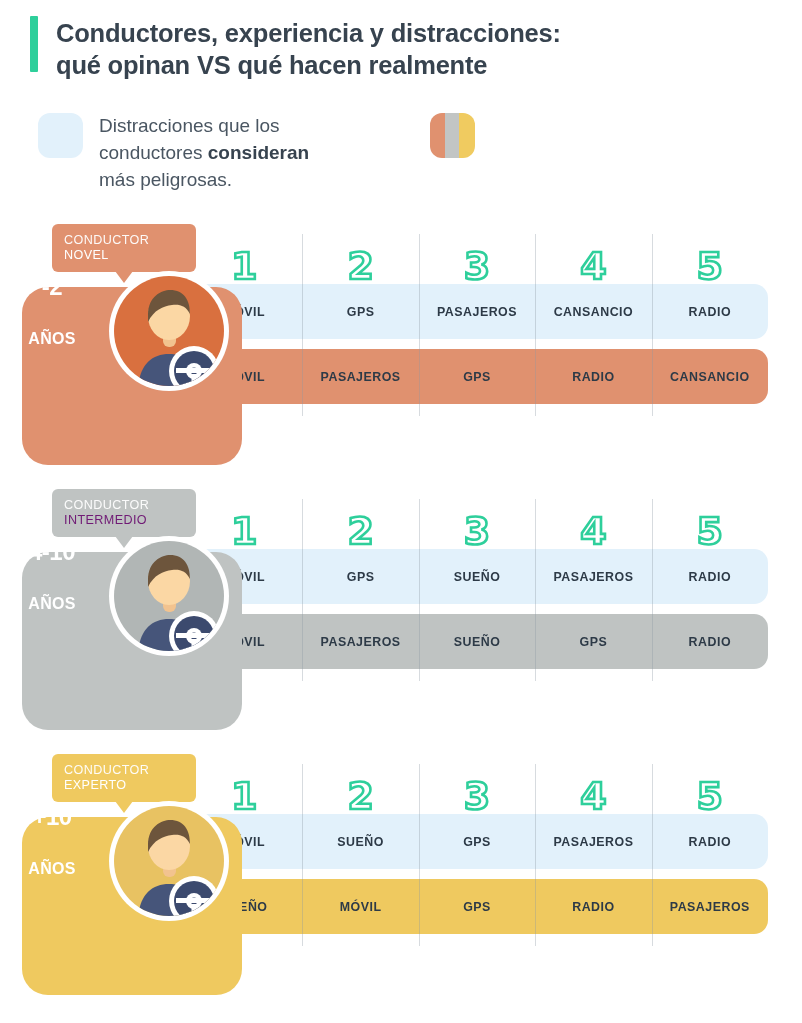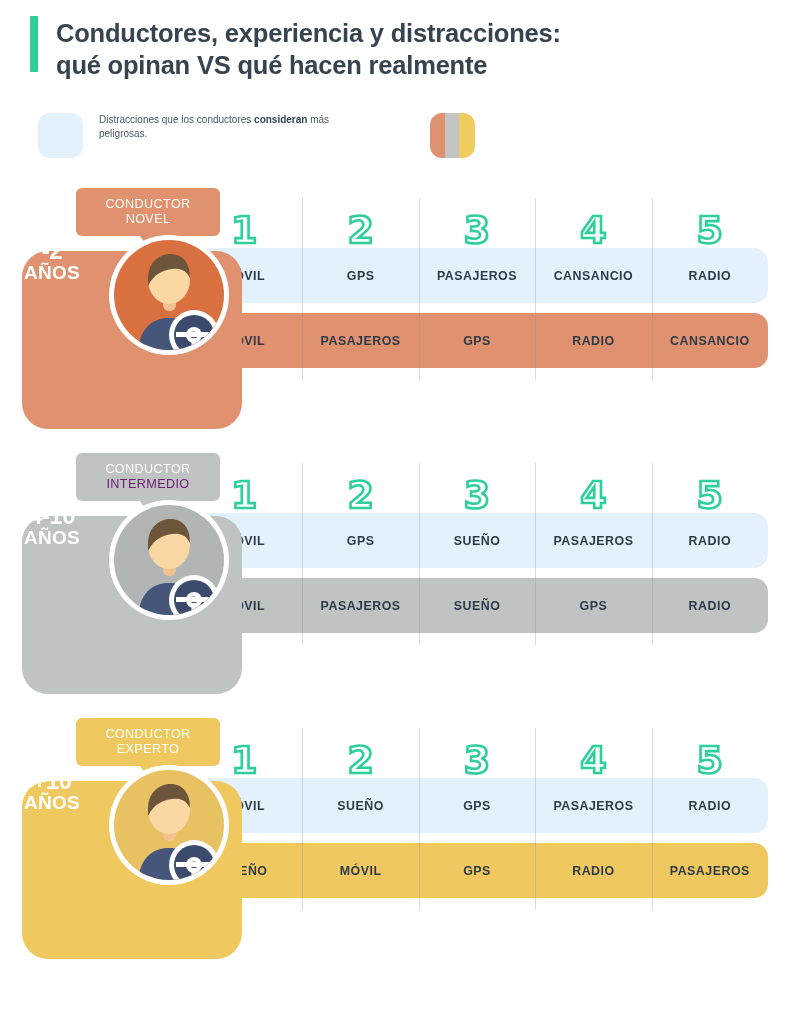--- a/index.html
+++ b/index.html
@@ -62,43 +62,43 @@
     margin-right: 16px;
     overflow: hidden;
     display: flex;
   }
   .legend-swatch.solid { background: #e2f1fb; }
   .legend-swatch .band { height: 100%; }
   .legend-swatch .band.b1 { width: 34%; background: #e0916f; }
   .legend-swatch .band.b2 { width: 30%; background: #c2c5c4; }
   .legend-swatch .band.b3 { width: 36%; background: #f0cb60; }
   .legend-caption {
-    font-size: 10px;
+    font-size: 19px;
     line-height: 1.42;
     color: #4a5662;
     max-width: 238px;
   }
   .legend-caption b { font-weight: bold; color: #37434f; }
 
   
   .blocks { margin-top: 28px; }
   .block {
     position: relative;
     height: 265px;
   }
 
   
   .badge {
     position: absolute;
-    left: 76px;
+    left: 52px;
     top: 2px;
     min-width: 120px;
     padding: 9px 12px 9px;
     border-radius: 6px;
-    text-align: center;
+    text-align: left;
     color: #ffffff;
     font-size: 12.6px;
     line-height: 1.2;
     letter-spacing: 0.4px;
     z-index: 6;
   }
   .badge .line1 { font-weight: normal; opacity: 0.95; }
   .badge .line2 { font-weight: normal; }
   .badge:after {
     content: "";
@@ -126,21 +126,21 @@
     position: absolute;
     left: 10px;
     top: 52px;
     width: 84px;
     text-align: center;
     color: #ffffff;
     z-index: 5;
     line-height: 1.05;
   }
   .years .big { font-size: 24px; font-weight: bold; letter-spacing: -0.5px; }
-  .years .small { font-size: 19px; font-weight: bold; letter-spacing: 0.3px; }
+  .years .small { font-size: 16px; font-weight: bold; letter-spacing: 0.3px; margin-top: 32px; }
 
   .avatar {
     position: absolute;
     left: 108px;
     top: 48px;
     width: 122px;
     height: 122px;
     z-index: 7;
   }
 

